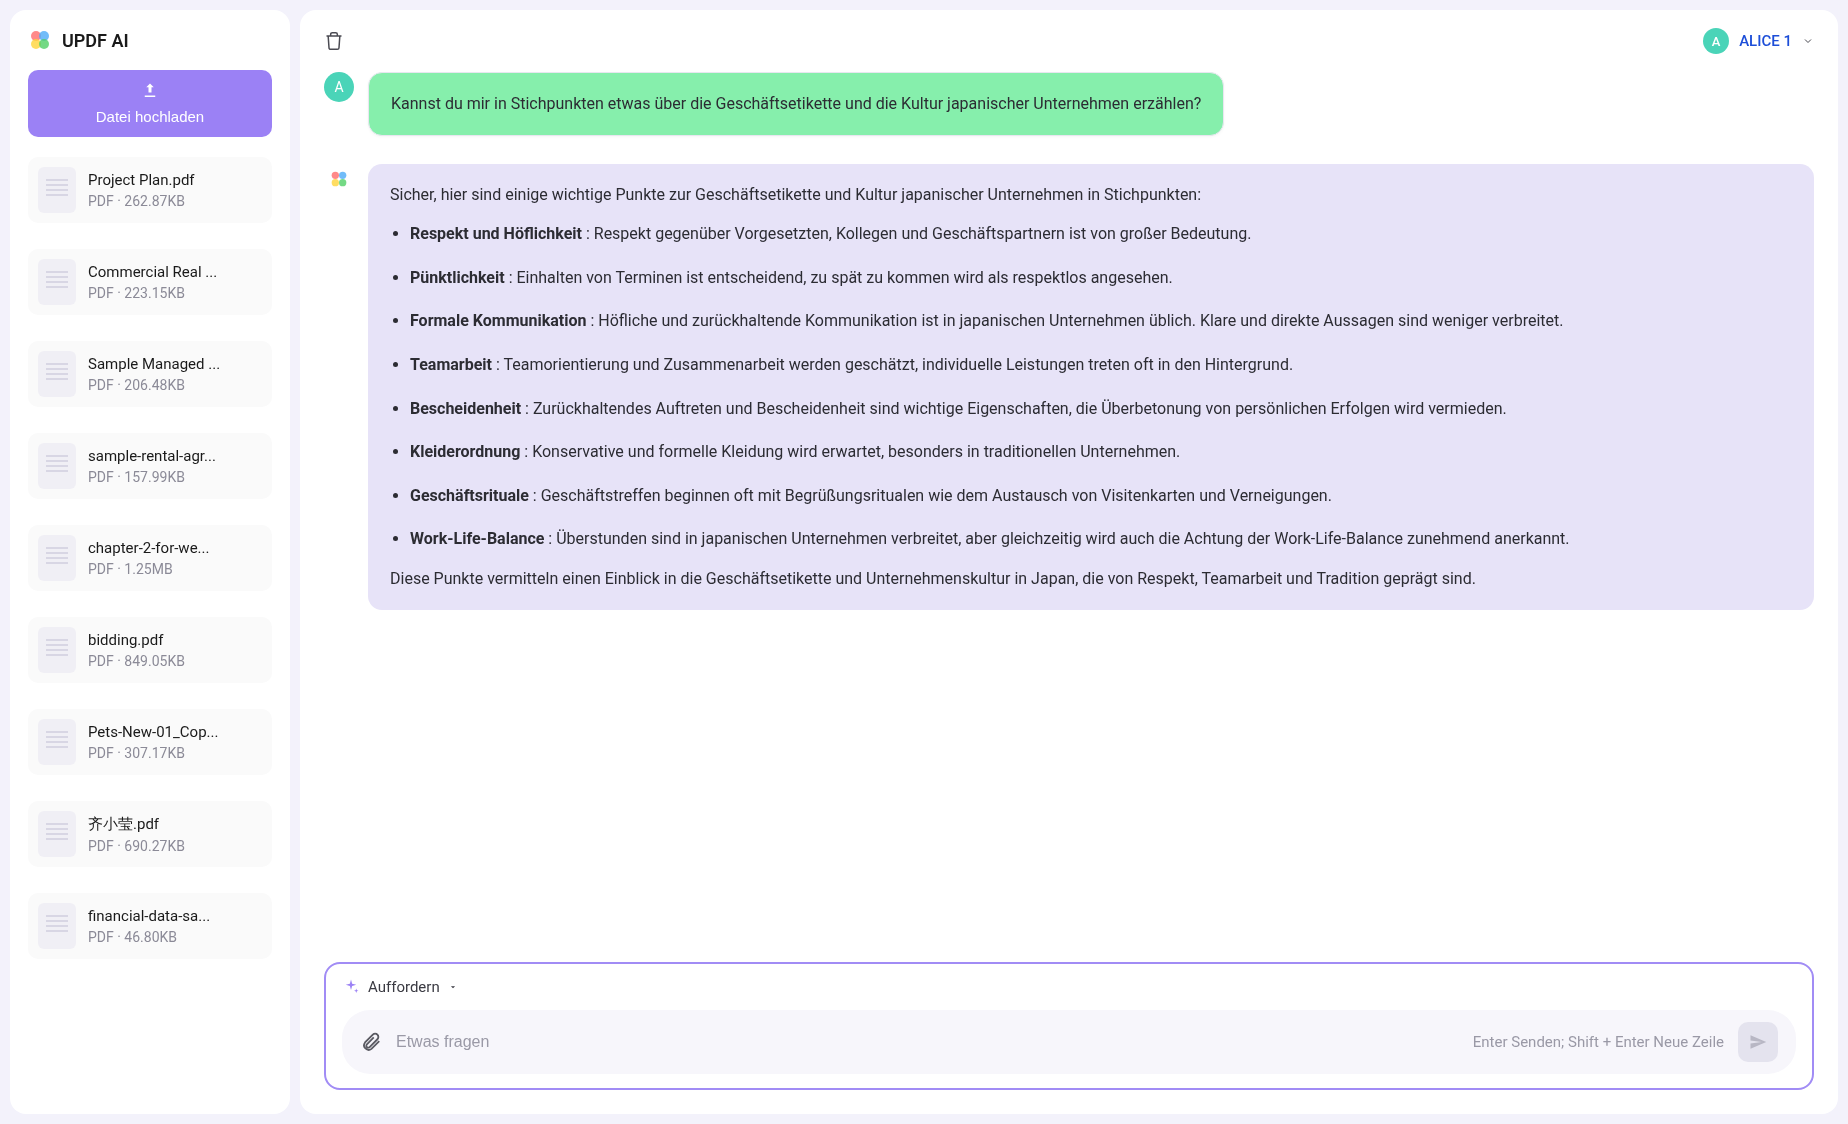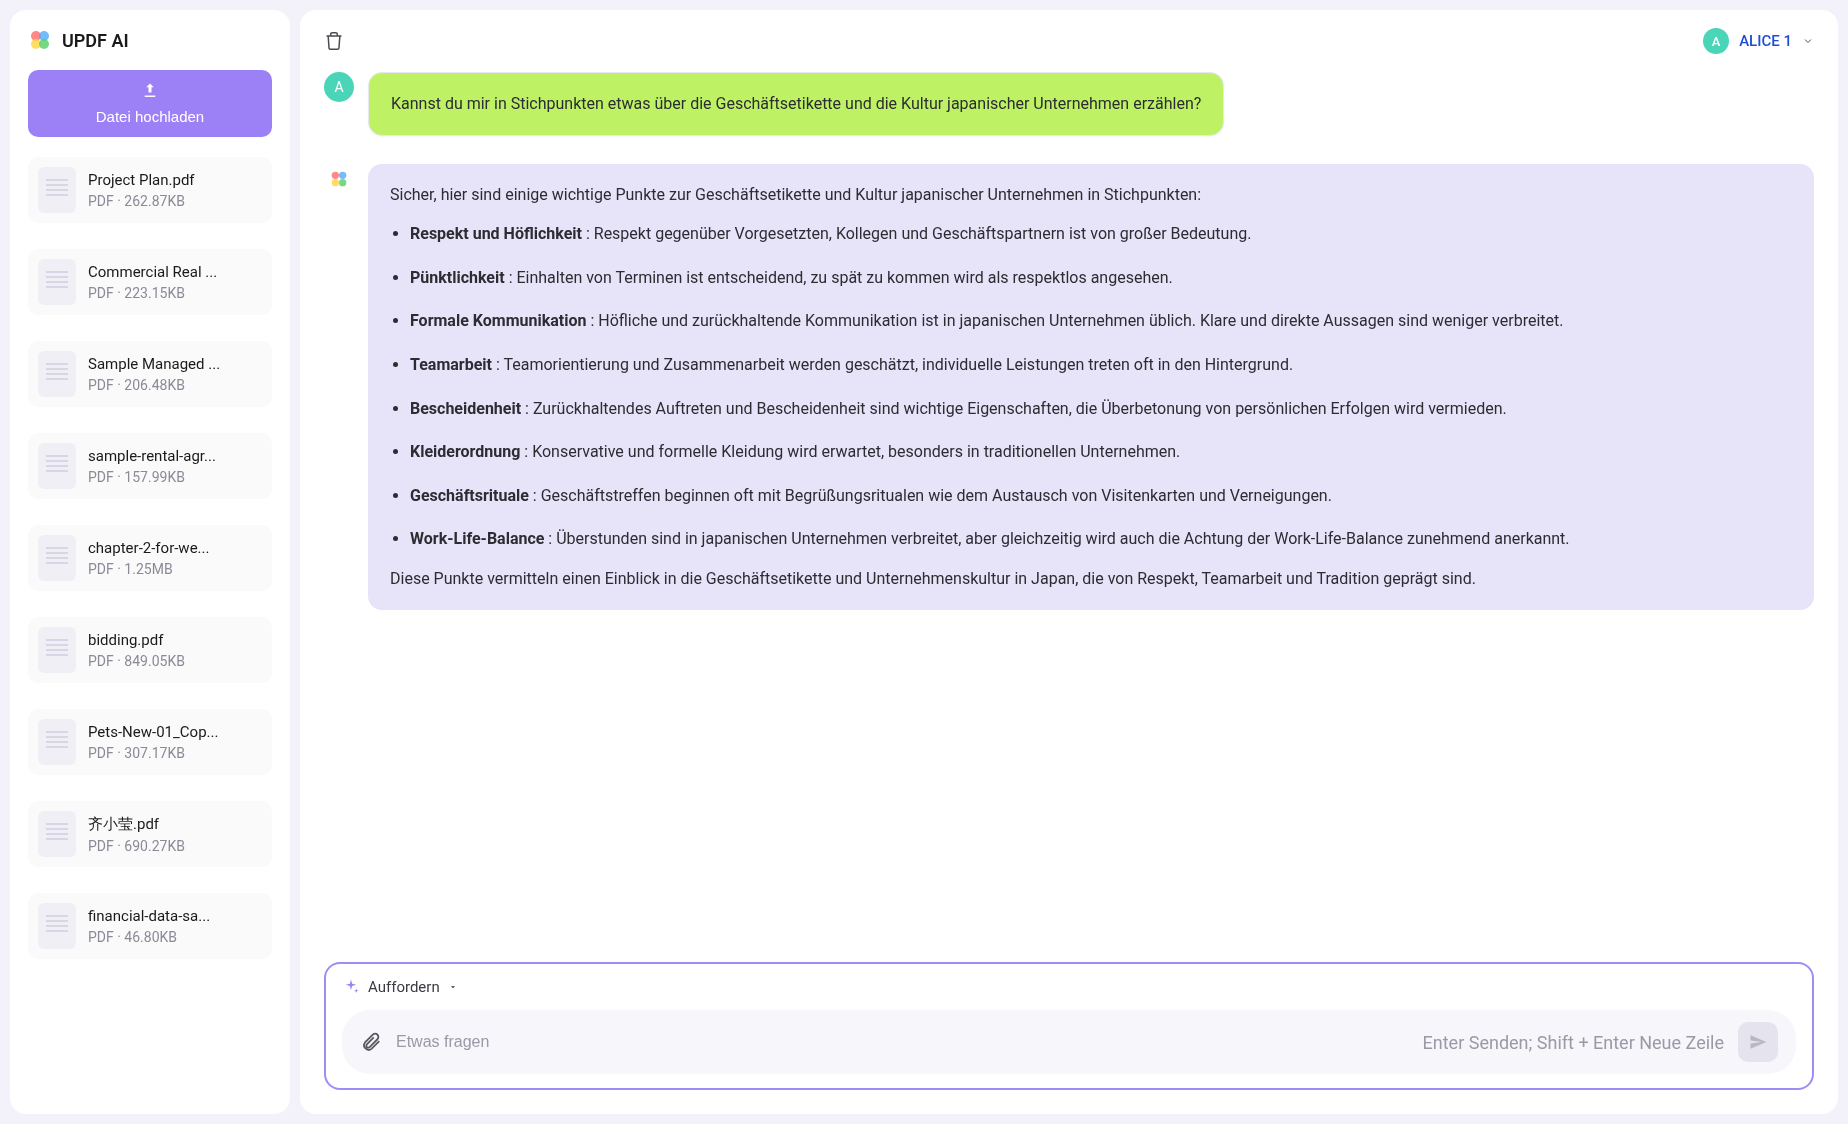--- a/index.html
+++ b/index.html
@@ -178,21 +178,21 @@
       background: transparent;
     }
     .msg-bubble {
       border-radius: 14px;
       padding: 18px 22px;
       font-size: 16px;
       line-height: 1.6;
       color: #2c2c33;
     }
     .msg-bubble.user {
-      background: #bef264;
+      background: #86efac;
       border: 1px solid #e8e7f0;
       box-shadow: 0 1px 3px rgba(0,0,0,0.04);
     }
     .msg-bubble.ai {
       background: #e7e3f8;
       flex: 1;
     }
     .msg-bubble ul {
       margin: 14px 0 14px 20px;
     }
@@ -241,21 +241,21 @@
     .text-input {
       flex: 1;
       border: none;
       background: transparent;
       font-size: 16px;
       color: #2c2c33;
       outline: none;
     }
     .text-input::placeholder { color: #9a99a6; }
     .hint {
-      font-size: 18px;
+      font-size: 15px;
       color: #9a99a6;
     }
     .send-btn {
       width: 40px;
       height: 40px;
       border-radius: 10px;
       background: #e4e3ee;
       border: none;
       display: flex;
       align-items: center;

